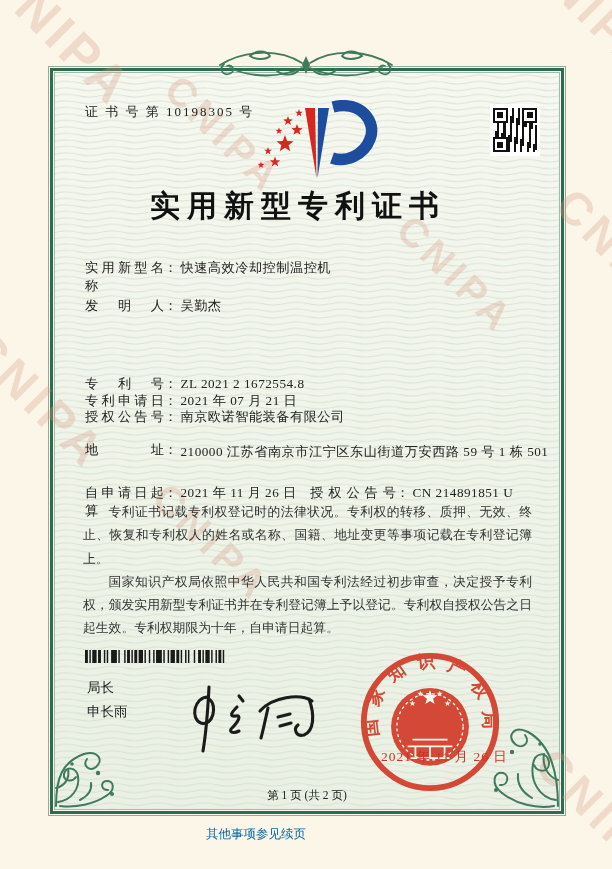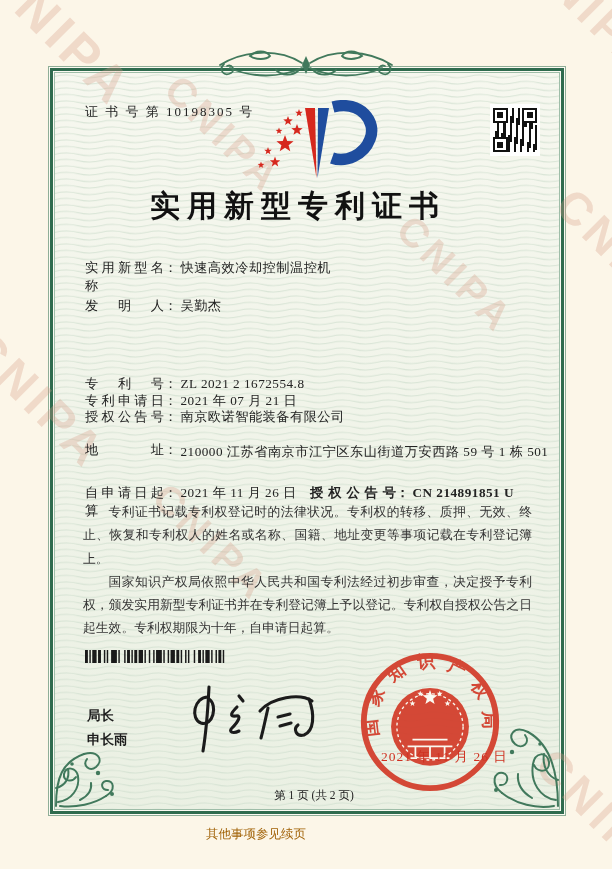--- a/index.html
+++ b/index.html
@@ -21,35 +21,35 @@
   .content{position:absolute;left:0;top:0;width:612px;height:869px;z-index:5;}
   .certno{position:absolute;left:85px;top:103px;font-size:13px;letter-spacing:2px;}
   .title{position:absolute;left:48px;top:186px;width:500px;text-align:center;
          font-size:30px;font-weight:bold;letter-spacing:7px;color:#111;}
   .qrbox{position:absolute;left:490px;top:104px;width:50px;height:52px;background:#fff;
          display:flex;align-items:center;justify-content:center;}
   .row{position:absolute;left:85px;font-size:13.2px;}
   .flabel{display:inline-block;width:79px;text-align:justify;text-align-last:justify;vertical-align:top;}
   .fvalue{letter-spacing:0.5px;}
   .addrval{display:inline-block;width:374px;vertical-align:top;line-height:21px;}
-  .pair2{position:absolute;left:225px;top:0;white-space:nowrap;font-weight:bold;}
+  .pair2{position:absolute;left:225px;top:0;white-space:nowrap;}
   .pair2 .flabel{width:86px;}
   .bodytext{position:absolute;left:83px;top:501px;width:449px;font-size:12.8px;
             line-height:1.82;text-align:justify;color:#333;}
   .bodytext p{margin:0;text-indent:2em;}
   .barcode{position:absolute;left:85px;top:650px;width:160px;height:13px;}
-  .director{position:absolute;left:87px;top:704px;font-family:"Liberation Sans",sans-serif;
-            font-size:13.5px;font-weight:700;color:#1c1c1c;line-height:24px;}
+  .director{position:absolute;left:87px;top:676px;font-family:"Liberation Sans",sans-serif;
+            font-size:13.5px;font-weight:400;color:#1c1c1c;line-height:24px;}
   .sig{position:absolute;left:182px;top:679px;}
   .sealwrap{position:absolute;left:357px;top:649px;width:146px;height:146px;z-index:6;
             opacity:0.93;mix-blend-mode:multiply;}
   .sealdate{position:absolute;left:381px;top:748px;font-size:13.5px;color:#cf3222;
             z-index:7;letter-spacing:1px;}
-  .pagefoot{position:absolute;left:48px;top:788px;width:518px;text-align:center;font-size:11.5px;padding-left:7px;}
-  .contnote{position:absolute;left:0;top:826px;width:512px;text-align:center;font-size:12.5px;color:#a16207;}
+  .pagefoot{position:absolute;left:48px;top:788px;width:518px;text-align:center;font-size:11.5px;}
+  .contnote{position:absolute;left:0;top:826px;width:512px;text-align:center;font-size:12.5px;color:#0369a1;}
   .ornament-top{position:absolute;left:216px;top:44px;z-index:4;}
   .flourish{position:absolute;z-index:4;}
 </style>
 </head>
 <body>
 
 <span class="wm" style="left:-32px;top:2px;font-size:52px;">CNIPA</span>
 <span class="wm" style="left:508px;top:-18px;font-size:46px;">CNIPA</span>
 <span class="wm" style="left:150px;top:112px;font-size:40px;">CNIPA</span>
 <span class="wm" style="left:540px;top:228px;font-size:46px;">CNIPA</span>

